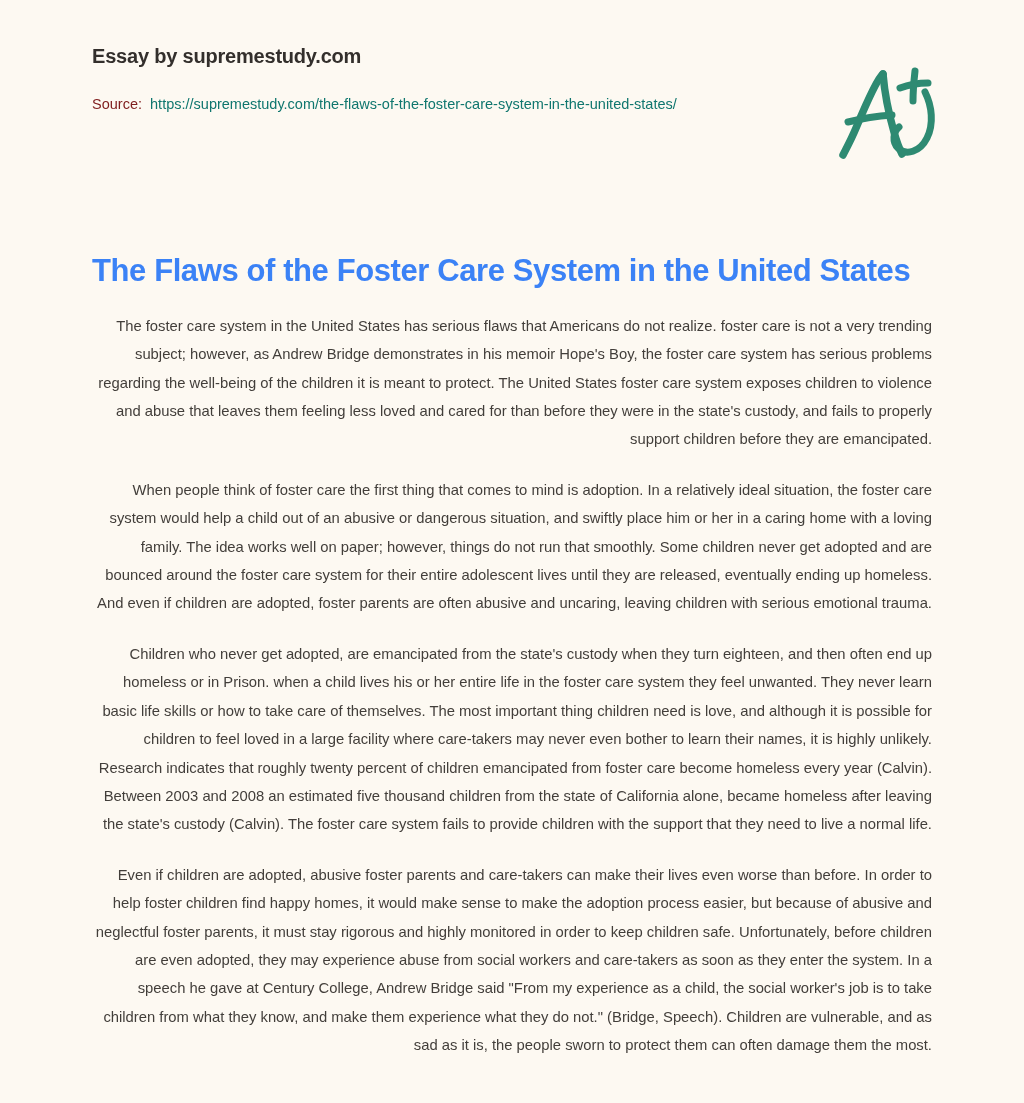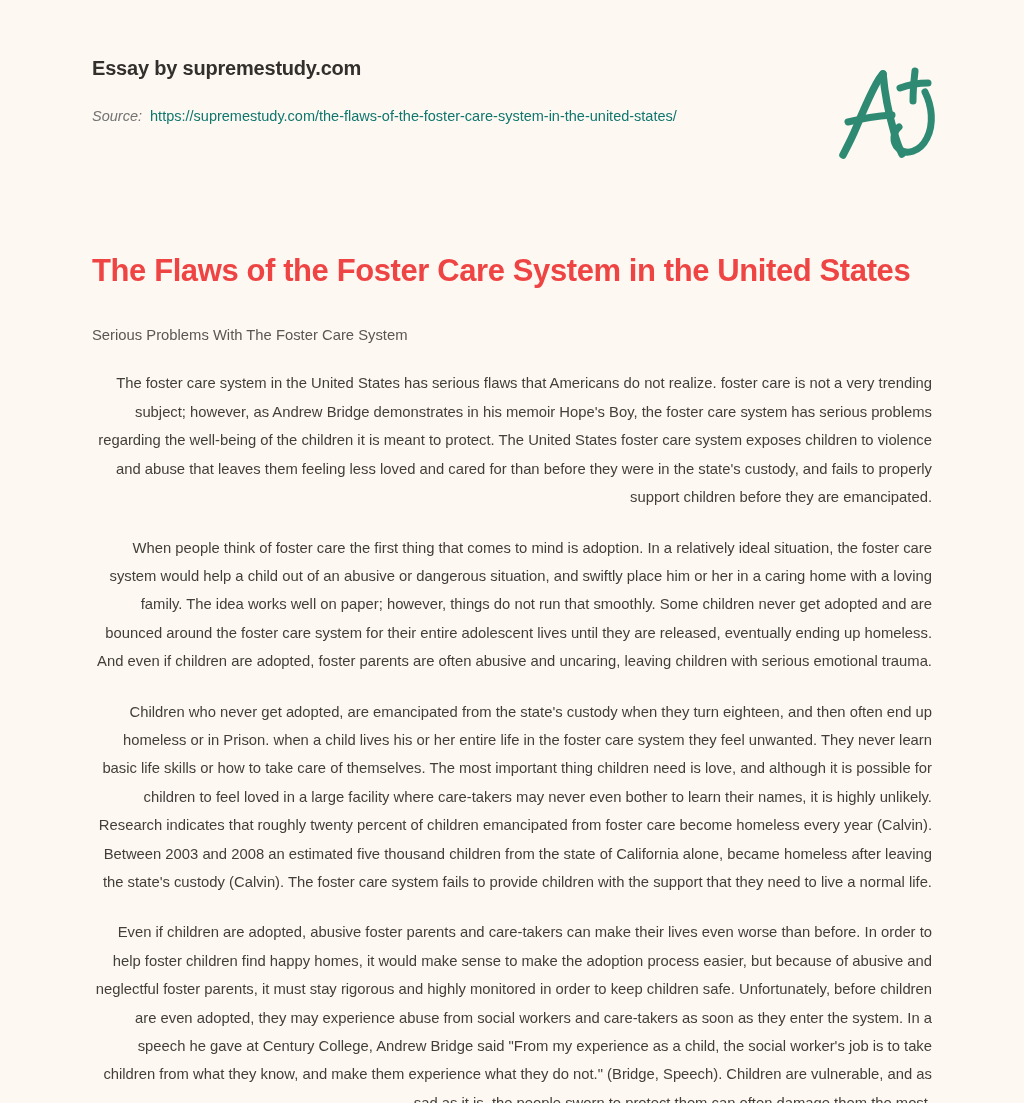--- a/index.html
+++ b/index.html
@@ -18,21 +18,21 @@
     width: 1024px;
     height: 1103px;
     background: #fdf9f2;
     position: relative;
     box-sizing: border-box;
   }
 
   
   .header {
     position: relative;
-    padding: 56px 92px 0 92px;
+    padding: 44px 92px 0 92px;
     min-height: 200px;
     box-sizing: border-box;
   }
 
   .byline {
     font-size: 20px;
     font-weight: bold;
     color: #332f2c;
     letter-spacing: -0.2px;
     line-height: 1.2;
@@ -40,22 +40,21 @@
   }
 
   .source-line {
     font-size: 14.5px;
     line-height: 1.95;
     max-width: 700px;
     color: #8d8781;
   }
 
   .source-label {
-    color: #737373;
-    font-style: italic;
+    color: #7f1d1d;
   }
 
   .source-url {
     color: #0f766e;
     text-decoration: none;
     word-break: break-all;
   }
 
   .logo {
     position: absolute;
@@ -68,21 +67,21 @@
 
   
   .content {
     padding: 0 92px;
     box-sizing: border-box;
   }
 
   .doc-title {
     font-size: 31px;
     font-weight: bold;
-    color: #ef4444;
+    color: #3b82f6;
     line-height: 1.22;
     letter-spacing: -0.4px;
     margin: 52px 0 0 0;
     max-width: 860px;
   }
 
   .subtitle {
     font-size: 14.8px;
     color: #5b5652;
     margin: 34px 0 0 0;
@@ -130,21 +129,20 @@
         <path d="M89 15 C88 24 87 36 87 45" stroke-width="7"></path>
       </svg>
     </div>
 
   </div>
 
   <div class="content">
 
     <h1 class="doc-title">The Flaws of the Foster Care System in the United States</h1>
 
-    <p class="subtitle">Serious Problems With The Foster Care System</p>
 
     <div class="body-text">
       <p>The foster care system in the United States has serious flaws that Americans do not realize. foster care is not a very trending subject; however, as Andrew Bridge demonstrates in his memoir Hope's Boy, the foster care system has serious problems regarding the well-being of the children it is meant to protect. The United States foster care system exposes children to violence and abuse that leaves them feeling less loved and cared for than before they were in the state's custody, and fails to properly support children before they are emancipated.</p>
       <p>When people think of foster care the first thing that comes to mind is adoption. In a relatively ideal situation, the foster care system would help a child out of an abusive or dangerous situation, and swiftly place him or her in a caring home with a loving family. The idea works well on paper; however, things do not run that smoothly. Some children never get adopted and are bounced around the foster care system for their entire adolescent lives until they are released, eventually ending up homeless. And even if children are adopted, foster parents are often abusive and uncaring, leaving children with serious emotional trauma.</p>
       <p>Children who never get adopted, are emancipated from the state's custody when they turn eighteen, and then often end up homeless or in Prison. when a child lives his or her entire life in the foster care system they feel unwanted. They never learn basic life skills or how to take care of themselves. The most important thing children need is love, and although it is possible for children to feel loved in a large facility where care-takers may never even bother to learn their names, it is highly unlikely. Research indicates that roughly twenty percent of children emancipated from foster care become homeless every year (Calvin). Between 2003 and 2008 an estimated five thousand children from the state of California alone, became homeless after leaving the state's custody (Calvin). The foster care system fails to provide children with the support that they need to live a normal life.</p>
       <p>Even if children are adopted, abusive foster parents and care-takers can make their lives even worse than before. In order to help foster children find happy homes, it would make sense to make the adoption process easier, but because of abusive and neglectful foster parents, it must stay rigorous and highly monitored in order to keep children safe. Unfortunately, before children are even adopted, they may experience abuse from social workers and care-takers as soon as they enter the system. In a speech he gave at Century College, Andrew Bridge said "From my experience as a child, the social worker's job is to take children from what they know, and make them experience what they do not." (Bridge, Speech). Children are vulnerable, and as sad as it is, the people sworn to protect them can often damage them the most.</p>
 
     </div>
 
   </div>

